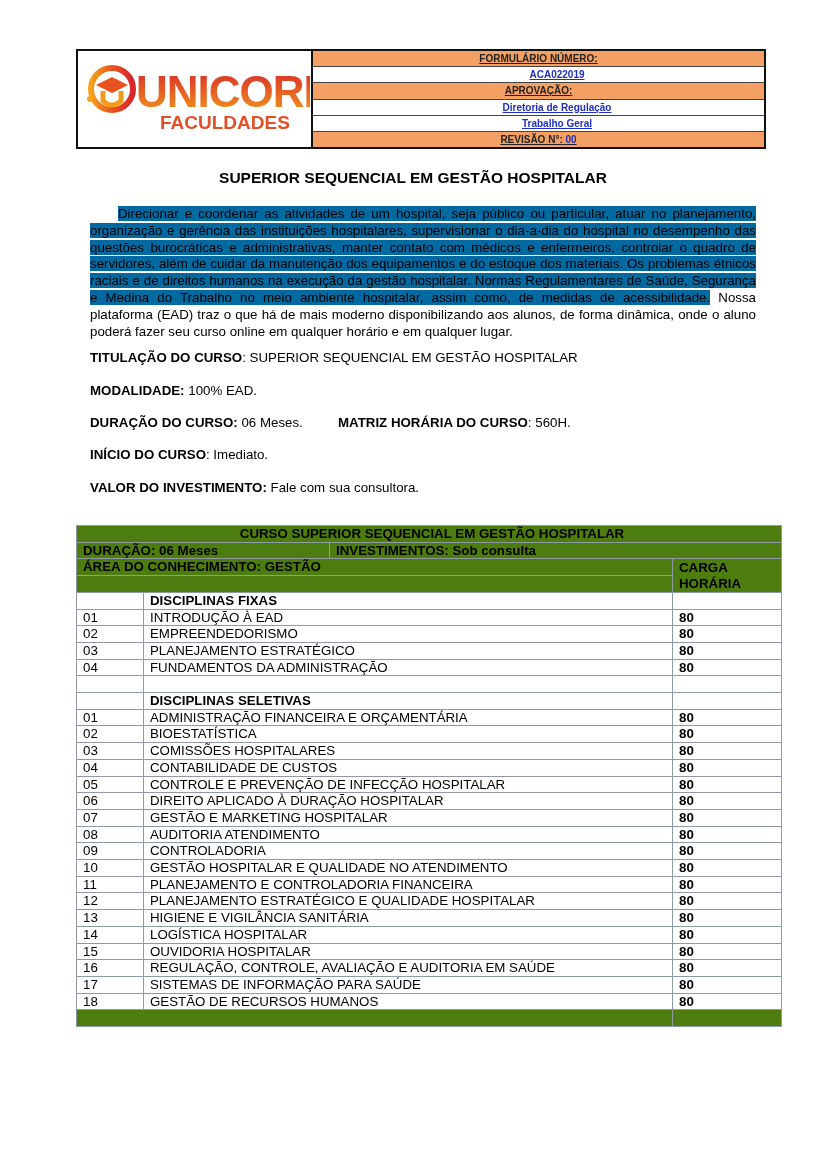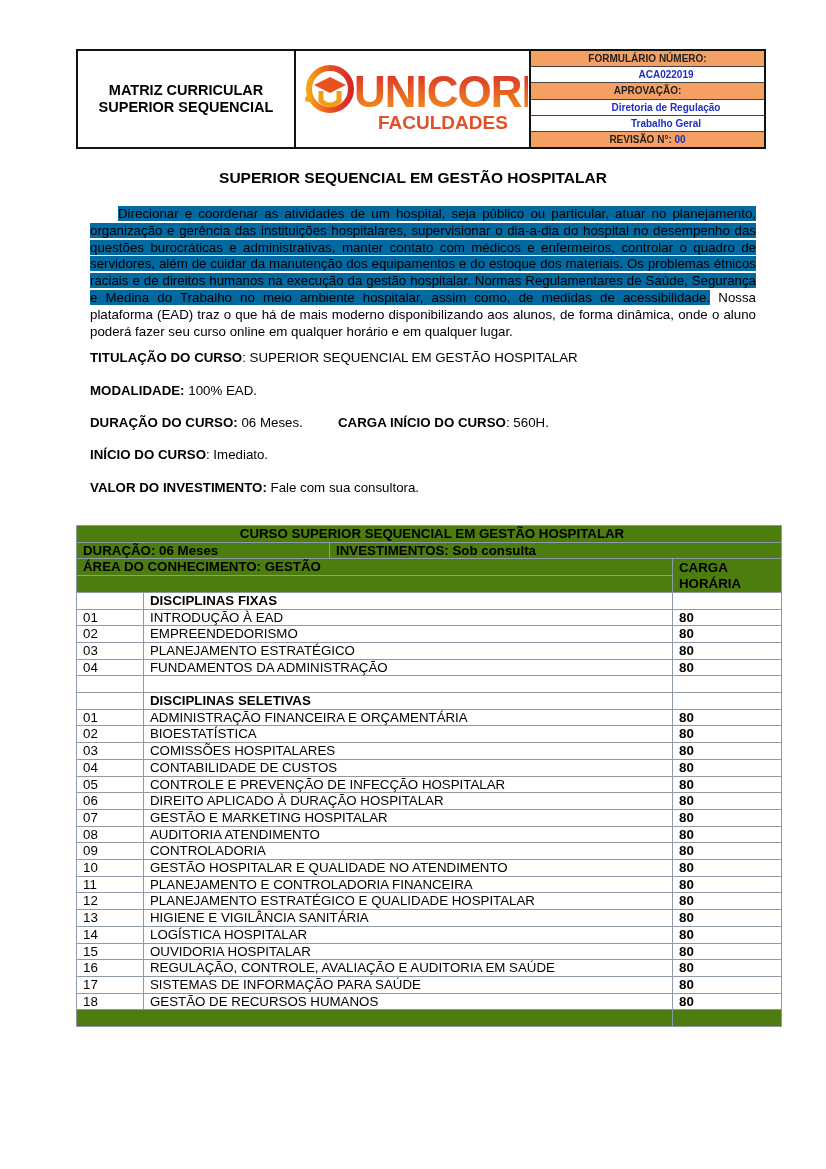--- a/index.html
+++ b/index.html
@@ -3,21 +3,21 @@
 <meta charset="utf-8">
 <style>
   html, body { margin: 0; padding: 0; background: #ffffff; }
   body { width: 826px; height: 1169px; position: relative; font-family: "Liberation Sans", sans-serif; color: #000; overflow: hidden; }
 
   
   .hdr { position: absolute; left: 76px; top: 49px; width: 690px; height: 100px; border: 2px solid #111; box-sizing: border-box; display: flex; }
   .hdr-title { width: 216px; border-right: 2px solid #111; display: flex; align-items: center; justify-content: center; text-align: center; font-weight: bold; font-size: 14.5px; line-height: 17px; }
   .hdr-logo { width: 233px; border-right: 2px solid #111; position: relative; }
   .hdr-form { flex: 1; display: flex; flex-direction: column; }
-  .hdr-form .cell { flex: 1; display: flex; align-items: center; justify-content: center; font-size: 10px; font-weight: bold; border-bottom: 1px solid #444; }
+  .hdr-form .cell { flex: 1; display: flex; align-items: center; justify-content: center; font-size: 10px; font-weight: bold; border-bottom: 1px solid #444; text-decoration: underline; }
   .hdr-form .cell:last-child { border-bottom: none; }
   .hdr-form .orange { background: #f4a064; color: #222; }
   .hdr-form .white { background: #fff; color: #1f2fbf; padding-left: 37px; }
   .hdr-form .blue { color: #1f2fbf; }
 
   .logo-svg { position: absolute; left: 4px; top: 14px; }
 
   .doc-title { position: absolute; left: 0; width: 826px; top: 169px; text-align: center; font-weight: bold; font-size: 15.5px; }
 
   .desc { position: absolute; left: 90px; top: 206px; width: 666px; font-size: 13.3px; line-height: 16.8px; text-align: justify; }
@@ -31,26 +31,20 @@
   .tbl { position: absolute; left: 76px; top: 525px; width: 705px; border-collapse: collapse; font-size: 13.3px; table-layout: fixed; }
   .tbl td { border: 1px solid #8e9aa6; padding: 0 0 0 6px; height: 15.7px; line-height: 15.7px; white-space: nowrap; overflow: hidden; }
   .tbl .shade td, .tbl td.shade { background: #4d7c0f; }
   .tbl .center { text-align: center; font-weight: bold; }
   .tbl .b { font-weight: bold; }
 </style>
 </head>
 <body>
 
 <div class="hdr">
-  <div class="hdr-title">
-    <div>
-      <div>MATRIZ CURRICULAR</div>
-      <div>SUPERIOR SEQUENCIAL</div>
-    </div>
-  </div>
   <div class="hdr-logo">
     <svg class="logo-svg" width="228" height="70" viewBox="0 0 228 70">
       <defs>
         <linearGradient id="lg" x1="0" y1="0" x2="1" y2="0">
           <stop offset="0" stop-color="#f7a21b"></stop>
           <stop offset="0.5" stop-color="#e8521f"></stop>
           <stop offset="1" stop-color="#d7262a"></stop>
         </linearGradient>
         <linearGradient id="lg2" x1="0" y1="0" x2="0" y2="1">
           <stop offset="0" stop-color="#d7262a"></stop>
@@ -80,21 +74,21 @@
   </div>
 </div>
 
 <div class="doc-title">SUPERIOR SEQUENCIAL EM GESTÃO HOSPITALAR</div>
 
 <div class="desc"><span class="indent"></span><span class="hl">Direcionar e coordenar as atividades de um hospital, seja público ou particular, atuar no planejamento, organização e gerência das instituições hospitalares, supervisionar o dia-a-dia do hospital no desempenho das questões burocráticas e administrativas, manter contato com médicos e enfermeiros, controlar o quadro de servidores, além de cuidar da manutenção dos equipamentos e do estoque dos materiais. Os problemas étnicos raciais e de direitos humanos na execução da gestão hospitalar. Normas Regulamentares de Saúde, Segurança e Medina do Trabalho no meio ambiente hospitalar, assim como, de medidas de acessibilidade.</span><span> Nossa plataforma (EAD) traz o que há de mais moderno disponibilizando aos alunos, de forma dinâmica, onde o aluno poderá fazer seu curso online em qualquer horário e em qualquer lugar.</span></div>
 
 <div class="info" style="top:350px"><b>TITULAÇÃO DO CURSO</b><span>: SUPERIOR SEQUENCIAL EM GESTÃO HOSPITALAR</span></div>
 <div class="info" style="top:383px"><b>MODALIDADE:</b><span style="white-space:pre"> 100% EAD.</span></div>
 <div class="info" style="top:415px"><b>DURAÇÃO DO CURSO:</b><span style="white-space:pre"> 06 Meses.</span></div>
-<div class="info" style="top:415px; left:338px"><b>CARGA INÍCIO DO CURSO</b><span>: 560H.</span></div>
+<div class="info" style="top:415px; left:338px"><b>MATRIZ HORÁRIA DO CURSO</b><span>: 560H.</span></div>
 <div class="info" style="top:447px"><b>INÍCIO DO CURSO</b><span>: Imediato.</span></div>
 <div class="info" style="top:480px"><b>VALOR DO INVESTIMENTO:</b><span style="white-space:pre"> Fale com sua consultora.</span></div>
 
 <table class="tbl">
   <colgroup>
       <col style="width:67px">
       <col style="width:186px">
       <col style="width:343px">
       <col style="width:109px">
     </colgroup>

